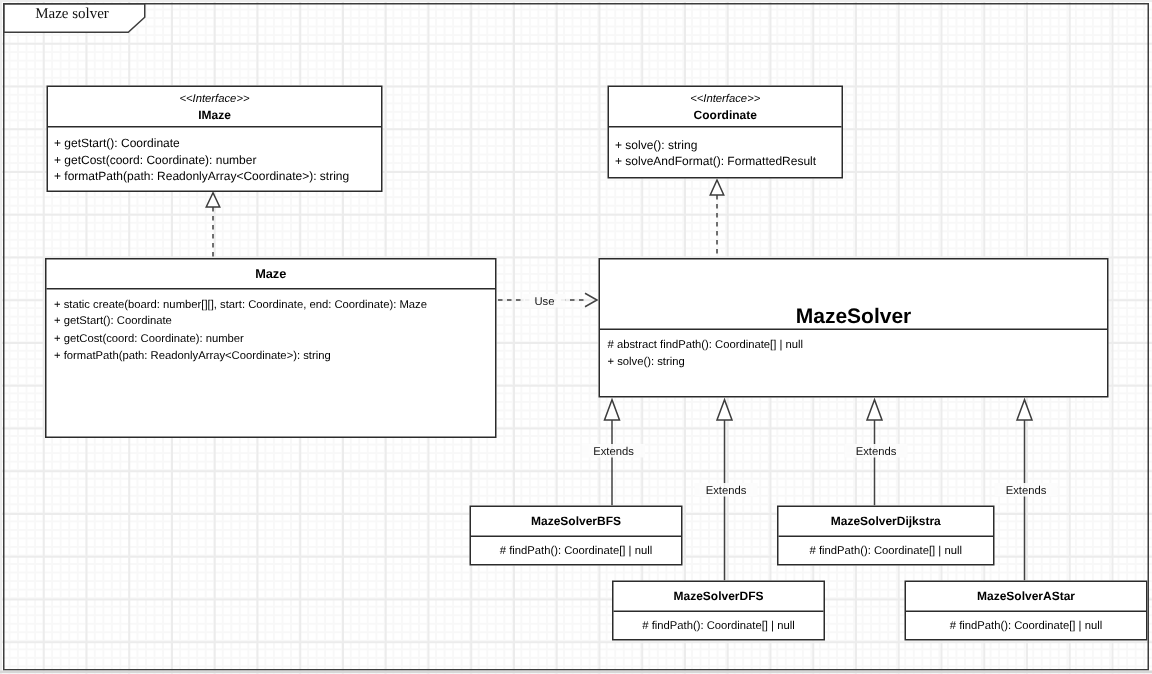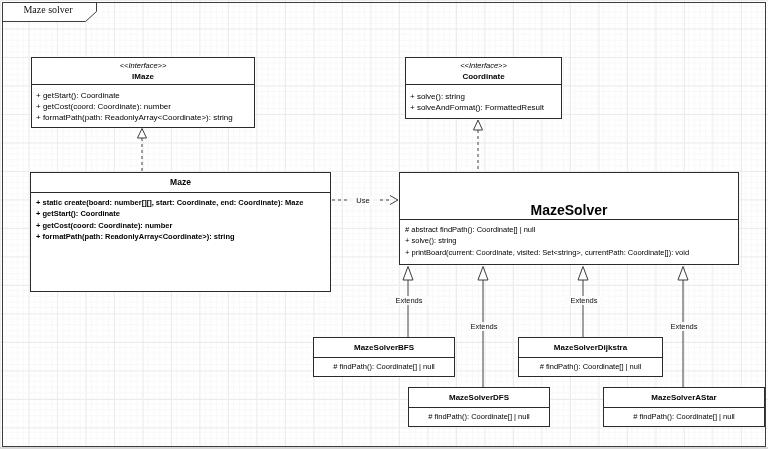--- a/index.html
+++ b/index.html
@@ -49,21 +49,21 @@
   #class-imaze .uml-title{height:27px;padding-top:2px;line-height:11px;}
   #class-imaze .uml-section{padding:5px 4px;font-size:8px;line-height:11px;}
   
   #class-imazesolver{left:405px;top:57px;width:157px;height:62px;}
   #class-imazesolver .uml-title{height:27px;padding-top:2px;line-height:11px;}
   #class-imazesolver .uml-section{padding:6px 4px;font-size:8px;line-height:11px;}
   
   #class-maze{left:30px;top:172px;width:301px;height:120px;}
   #class-maze .uml-title{height:20px;line-height:19px;font-size:8.5px;}
   #class-maze .attrs{height:46px;border-bottom:1px solid #2b2b2b;padding:6px 5px;font-size:7.5px;line-height:11.3px;}
-  #class-maze .methods{padding:4px 5px;font-size:7.5px;line-height:11.3px;font-weight:bold;}
+  #class-maze .methods{padding:4px 5px;font-size:7.5px;line-height:11.3px;}
   
   #class-mazesolver{left:399px;top:172px;width:340px;height:93px;}
   #class-mazesolver .uml-title{height:19px;line-height:18px;font-size:14px;margin-top:28px;}
   #class-mazesolver .attrs{height:32px;border-bottom:1px solid #2b2b2b;padding:5px 5px;font-size:7.5px;line-height:11.3px;}
   #class-mazesolver .methods{padding:4px 5px;font-size:7.5px;line-height:11.3px;}
   
   .sub-box .uml-title{height:20px;line-height:19px;}
   .sub-box .uml-section{height:18px;line-height:17px;text-align:center;font-size:7.5px;padding:0 2px;}
   #class-bfs{left:313px;top:337px;width:142px;height:40px;}
   #class-dijkstra{left:518px;top:337px;width:145px;height:40px;}
@@ -160,21 +160,20 @@
     </div>
   </div>
 
   <div class="uml-box" id="class-mazesolver">
     <div class="uml-title">
       <span>MazeSolver</span>
     </div>
     <div class="uml-section methods">
       <span class="row"># abstract findPath(): Coordinate[] | null</span>
       <span class="row">+ solve(): string</span>
-      <span class="row">+ printBoard(current: Coordinate, visited: Set&lt;string&gt;, currentPath: Coordinate[]): void</span>
     </div>
   </div>
 
   <div class="uml-box sub-box" id="class-bfs">
     <div class="uml-title">
       <span>MazeSolverBFS</span>
     </div>
     <div class="uml-section">
       <span class="row"># findPath(): Coordinate[] | null</span>
     </div>

